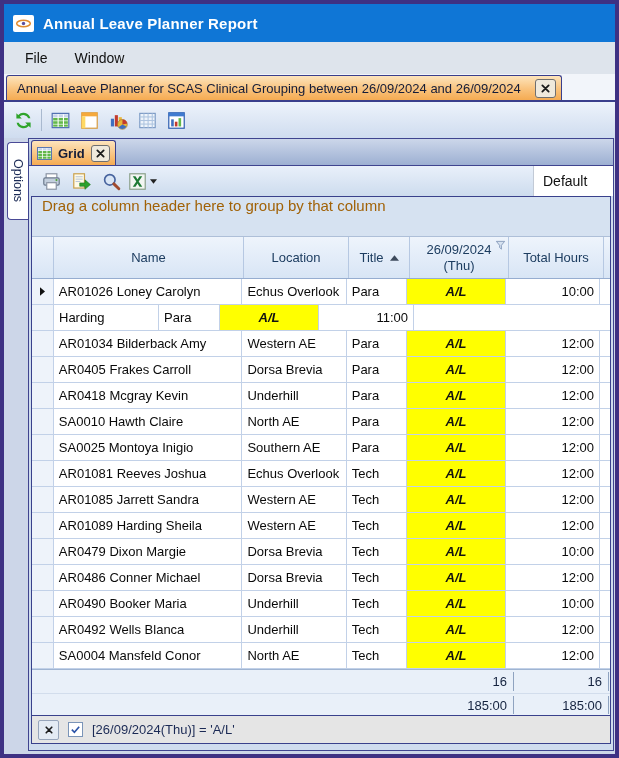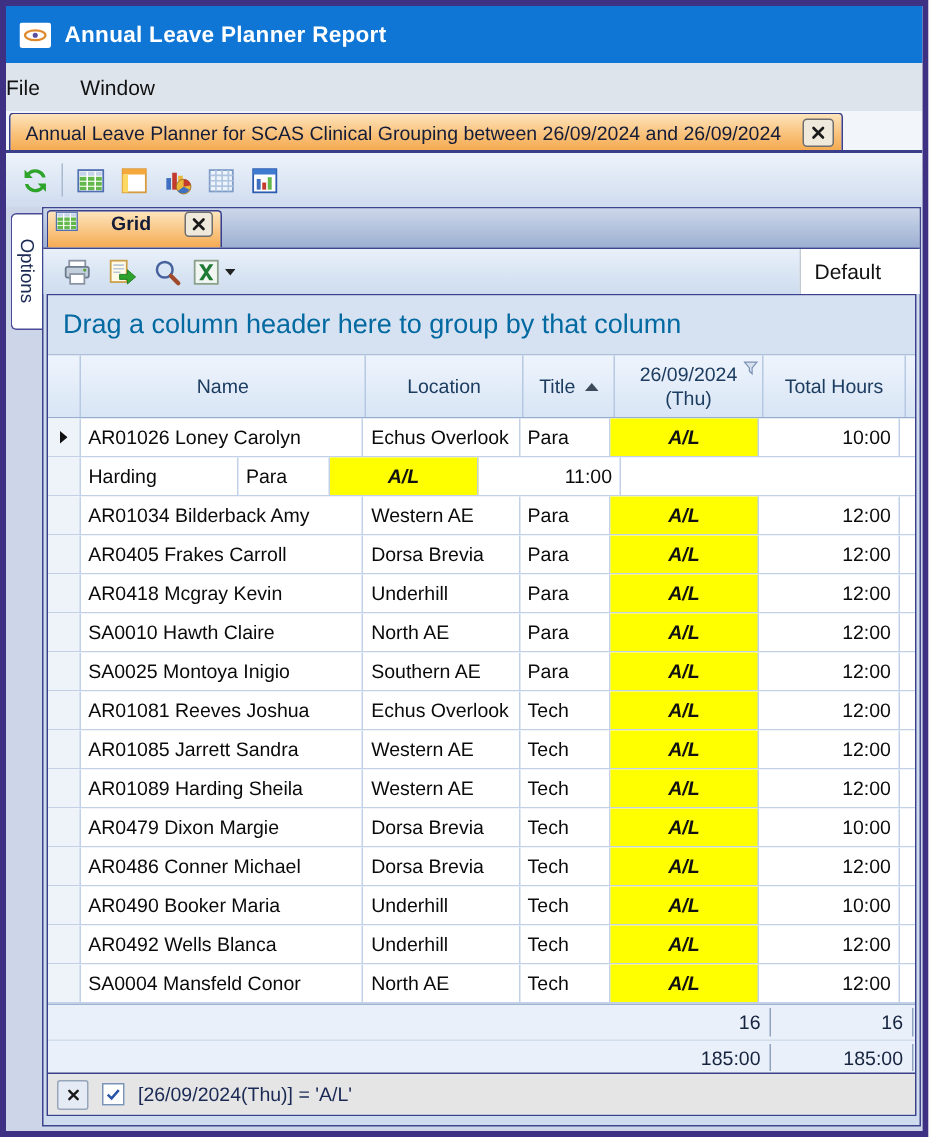--- a/index.html
+++ b/index.html
@@ -5,21 +5,21 @@
   html,body{margin:0;padding:0;background:#fff;}
   *{font-family:"Liberation Sans",sans-serif;}
   .window{position:relative;width:619px;height:758px;border:4px solid #3e3183;box-sizing:border-box;background:#ccd6e8;overflow:hidden;}
 
   
   .titlebar{position:absolute;left:0;top:0;width:611px;height:38px;background:#0f76d6;display:flex;align-items:center;}
   .applogo{width:21px;height:17px;margin-left:9px;display:flex;}
   .titletext{color:#fff;font-size:15px;font-weight:600;margin-left:9px;letter-spacing:.2px;text-align:center;}
 
   
-  .menubar{position:absolute;left:0;top:38px;width:611px;height:32px;background:#dee4ec;display:flex;align-items:center;box-sizing:border-box;gap:27px;}
+  .menubar{position:absolute;left:0;top:38px;width:611px;height:32px;background:#dee4ec;display:flex;align-items:center;padding-left:21px;box-sizing:border-box;gap:27px;}
   .menuitem{font-size:14px;color:#111;}
 
   
   .tabstrip{position:absolute;left:0;top:70px;width:611px;height:28px;background:#f2f5fa;border-bottom:2px solid #3a3f8c;box-sizing:border-box;}
   .doctab{position:absolute;left:2px;top:1px;height:25px;width:556px;background:linear-gradient(#fde4bc,#f9c27c 55%,#f5ab52);border:1px solid #3a3f8c;border-bottom:none;border-radius:3px 3px 0 0;display:flex;align-items:center;box-sizing:border-box;padding:0 5px 0 10px;}
   .doctab .lbl{font-size:13px;color:#141c38;white-space:nowrap;flex:1;}
   .closebox{width:19px;height:17px;border:1px solid #6f6f6f;background:#efe9dc;border-radius:3px;display:flex;align-items:center;justify-content:center;}
   .closebox svg{width:9px;height:9px;}
 
   
@@ -29,35 +29,35 @@
   .tsep{width:1px;height:22px;background:#a9b9cf;margin:0 5px;}
 
   
   .dock{position:absolute;left:0;top:134px;width:611px;height:616px;background:#ccd6e8;}
   .options-tab{position:absolute;left:3px;top:4px;width:21px;height:78px;background:#fff;border:1px solid #4a4a96;border-right:none;border-radius:4px 0 0 4px;display:flex;align-items:center;justify-content:center;box-sizing:border-box;}
   .options-tab span{writing-mode:vertical-rl;font-size:12.5px;color:#1b2a55;}
 
   .panel{position:absolute;left:24px;top:0;width:586px;height:613px;border:1px solid #3f448f;box-sizing:border-box;background:#cfdcee;}
 
   .gridtabrow{height:27px;background:linear-gradient(#ccd7ea,#9db0d2);border-bottom:1px solid #3f448f;position:relative;box-sizing:border-box;}
-  .gridtab{position:absolute;left:2px;top:1px;height:25px;background:linear-gradient(#fde4bc,#f5ab52);border:1px solid #3a3f8c;border-bottom:none;border-radius:3px 3px 0 0;display:flex;align-items:flex-start;gap:22px;padding:0 5px;box-sizing:border-box;}
+  .gridtab{position:absolute;left:2px;top:1px;height:25px;background:linear-gradient(#fde4bc,#f5ab52);border:1px solid #3a3f8c;border-bottom:none;border-radius:3px 3px 0 0;display:flex;align-items:center;gap:6px;padding:0 5px;box-sizing:border-box;}
   .gridtab .lbl{font-size:13px;font-weight:700;color:#141c38;}
   .gridtab .gicon svg{width:15px;height:13px;display:block;}
   .gridtab .closebox{width:17px;height:15px;}
 
   .toolbar2{height:30px;background:linear-gradient(#e9f0fa,#cddcee);display:flex;align-items:center;padding-left:8px;box-sizing:border-box;position:relative;}
   .toolbar2 .tbtn{width:28px;height:26px;}
   .excelbtn{display:flex;align-items:center;height:26px;padding:0 3px;}
   .excelbtn .eicon svg{width:19px;height:19px;display:block;}
   .excelbtn .caret{margin-left:3px;display:flex;}
   .excelbtn .caret svg{width:7px;height:5px;}
   .defaultbox{position:absolute;right:0;top:0;width:80px;height:100%;background:#fff;border-left:1px solid #c2cad6;display:flex;align-items:center;padding-left:9px;box-sizing:border-box;font-size:14px;color:#111;}
 
   .gridctrl{position:absolute;left:2px;top:57px;width:580px;height:548px;border:1px solid #39418c;background:#fff;box-sizing:border-box;display:flex;flex-direction:column;}
-  .grouppanel{height:40px;background:#d6e2f1;display:flex;align-items:center;padding-left:10px;font-size:18px;color:#0369a1;border-bottom:1px solid #aebfd8;box-sizing:border-box;}
+  .grouppanel{height:40px;background:#d6e2f1;display:flex;align-items:flex-start;padding-left:10px;font-size:15px;color:#a16207;border-bottom:1px solid #aebfd8;box-sizing:border-box;}
 
   .c-ind{width:22px;}.c-name{width:190px;}.c-loc{width:105px;}.c-title{width:61px;}.c-date{width:99px;}.c-total{width:95px;}.c-fill{flex:1;}
 
   .hrow{height:42px;display:flex;background:linear-gradient(#eef4fc,#d8e5f5);border-bottom:1px solid #96add0;box-sizing:border-box;}
   .hcell{border-right:1px solid #b6c8e2;display:flex;align-items:center;justify-content:center;font-size:13px;color:#1d3d60;box-sizing:border-box;position:relative;}
   .hcell.c-fill,{border-right:none;}
   .h-title{gap:6px;}
   .sorticon svg{width:9px;height:6px;display:block;}
   .h-date{flex-direction:column;line-height:16px;}
   .funnel{position:absolute;right:2px;top:3px;display:flex;}

